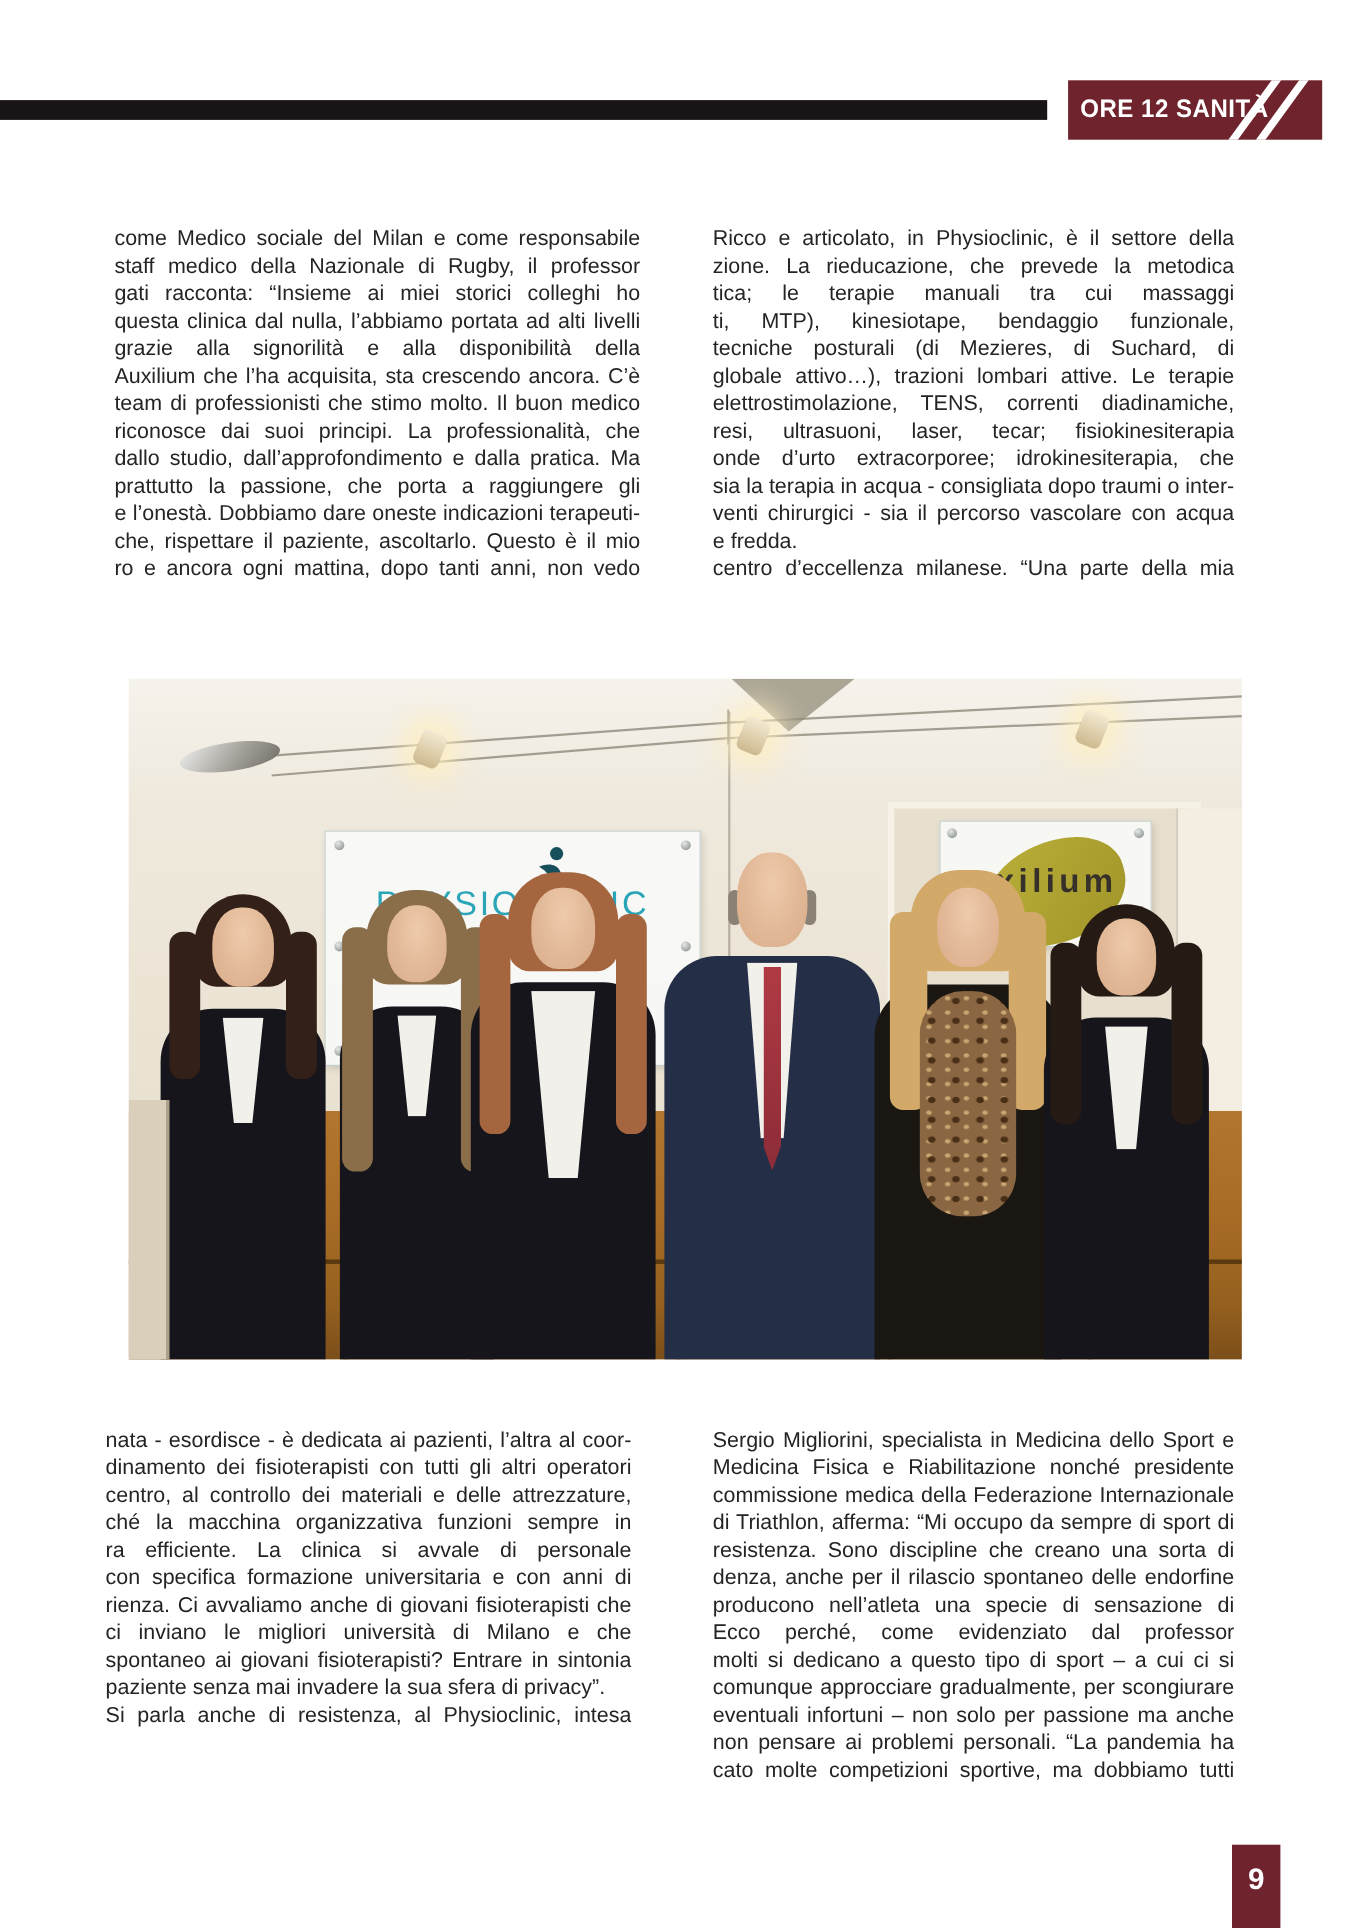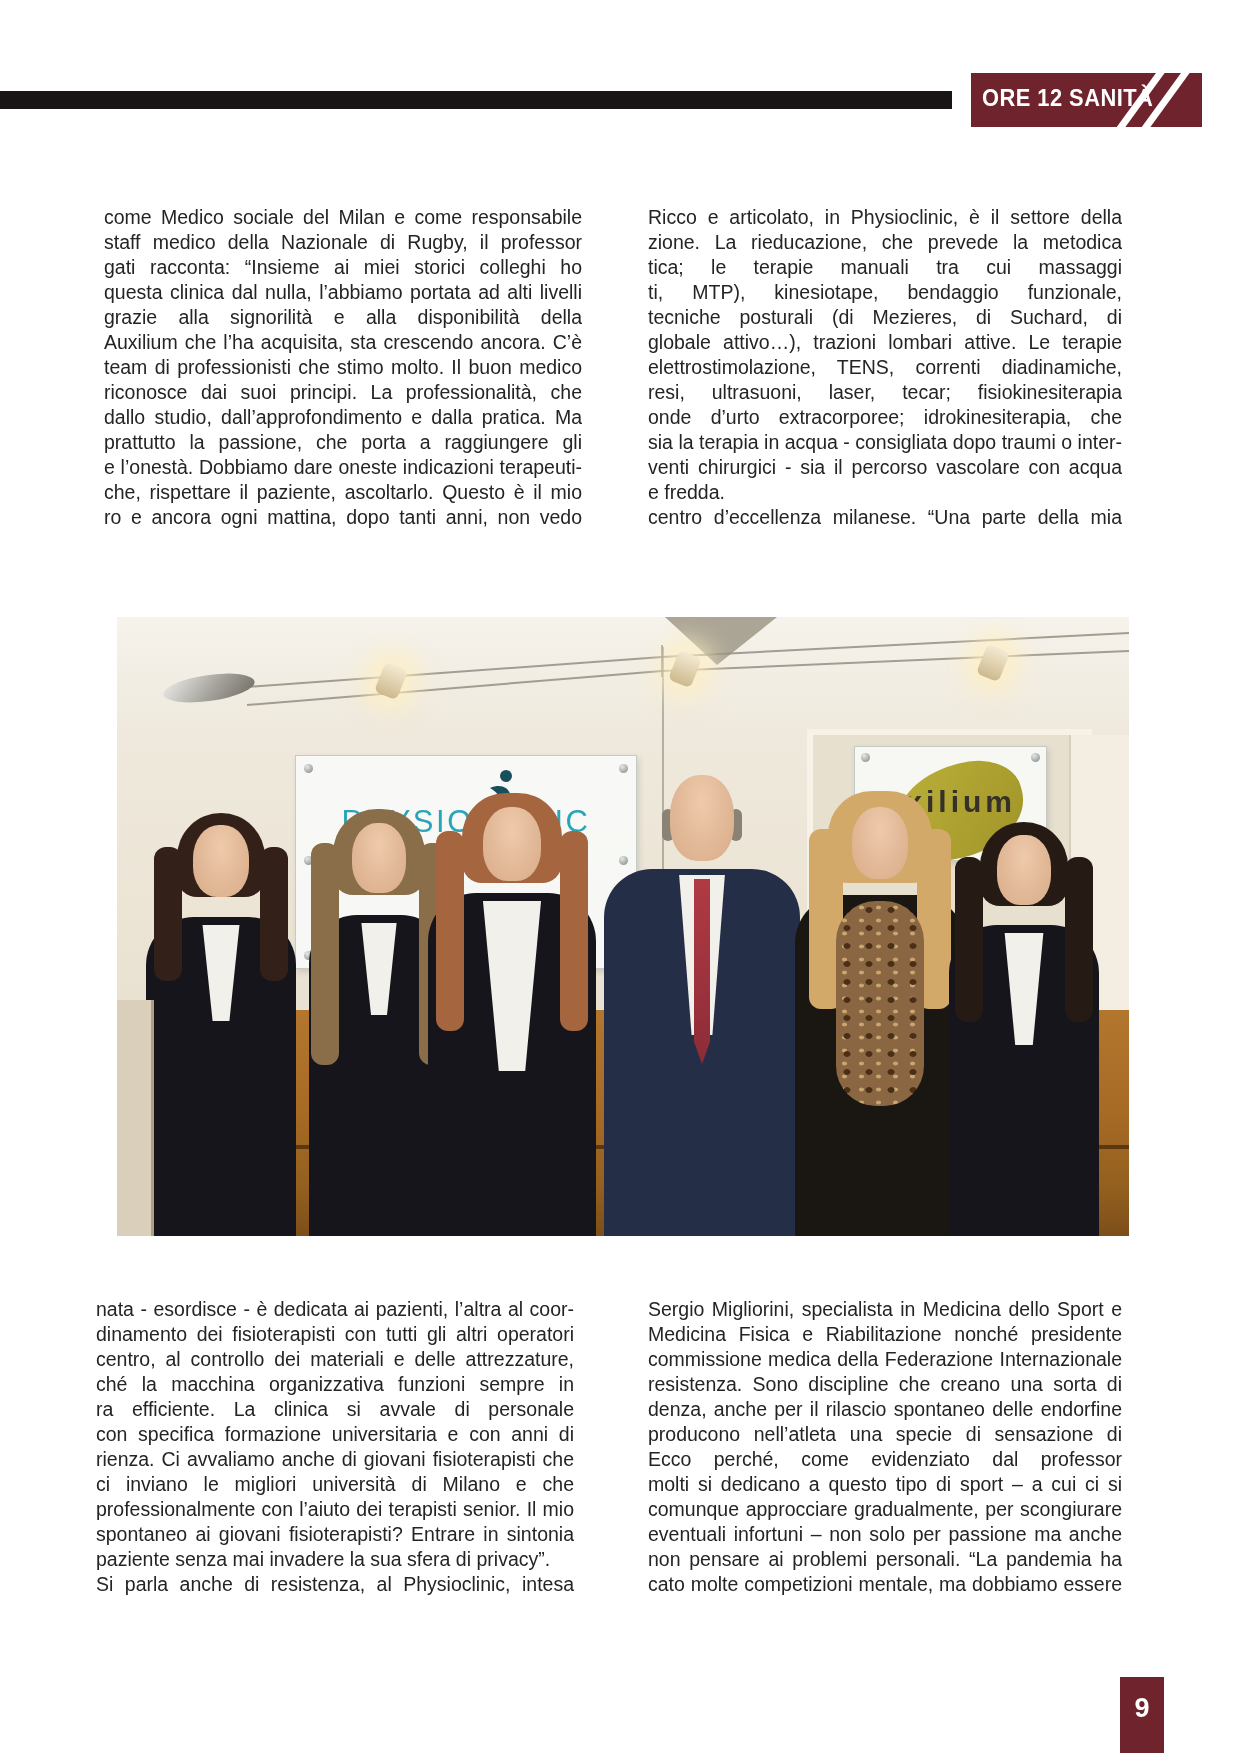--- a/index.html
+++ b/index.html
@@ -115,38 +115,38 @@
     </div>
   <div class="col" style="left:96px;top:1297px;width:478px;">
       <div class="tline">nata - esordisce - è dedicata ai pazienti, l’altra al coor-</div>
       <div class="tline">dinamento dei fisioterapisti con tutti gli altri operatori del</div>
       <div class="tline">centro, al controllo dei materiali e delle attrezzature, affin-</div>
       <div class="tline">ché la macchina organizzativa funzioni sempre in manie-</div>
       <div class="tline">ra efficiente. La clinica si avvale di personale qualificato</div>
       <div class="tline">con specifica formazione universitaria e con anni di espe-</div>
       <div class="tline">rienza. Ci avvaliamo anche di giovani fisioterapisti che</div>
       <div class="tline">ci inviano le migliori università di Milano e che crescono</div>
-      <div class="tline">professionalmente con l’aiuto dei terapisti senior. Il mio</div>
       <div class="tline">spontaneo ai giovani fisioterapisti? Entrare in sintonia col</div>
       <div class="tline tlast">paziente senza mai invadere la sua sfera di privacy”.</div>
       <div class="tline">Si parla anche di resistenza, al Physioclinic, intesa come</div>
     </div>
   <div class="col" style="left:648px;top:1297px;width:474px;">
       <div class="tline">Sergio Migliorini, specialista in Medicina dello Sport e in</div>
       <div class="tline">Medicina Fisica e Riabilitazione nonché presidente della</div>
       <div class="tline">commissione medica della Federazione Internazionale</div>
+      <div class="tline">di Triathlon, afferma: “Mi occupo da sempre di sport di</div>
       <div class="tline">resistenza. Sono discipline che creano una sorta di dipen-</div>
       <div class="tline">denza, anche per il rilascio spontaneo delle endorfine che</div>
       <div class="tline">producono nell’atleta una specie di sensazione di felicità”.</div>
       <div class="tline">Ecco perché, come evidenziato dal professor Migliorini,</div>
       <div class="tline">molti si dedicano a questo tipo di sport – a cui ci si deve</div>
       <div class="tline">comunque approcciare gradualmente, per scongiurare</div>
       <div class="tline">eventuali infortuni – non solo per passione ma anche per</div>
       <div class="tline">non pensare ai problemi personali. “La pandemia ha bloc-</div>
-      <div class="tline">cato molte competizioni mentale, ma dobbiamo essere</div>
+      <div class="tline">cato molte competizioni sportive, ma dobbiamo tutti</div>
     </div>
 
   <div class="photo">
     <div class="abs ceiling-tri"></div>
     <div class="abs corner-line"></div>
     <div class="abs recess"></div>
     <div class="abs door-band"></div>
     <div class="abs wood"></div>
     <div class="abs wood-seam-h"></div>
     <div class="abs wood-seam-v" style="left:195px;"></div>

